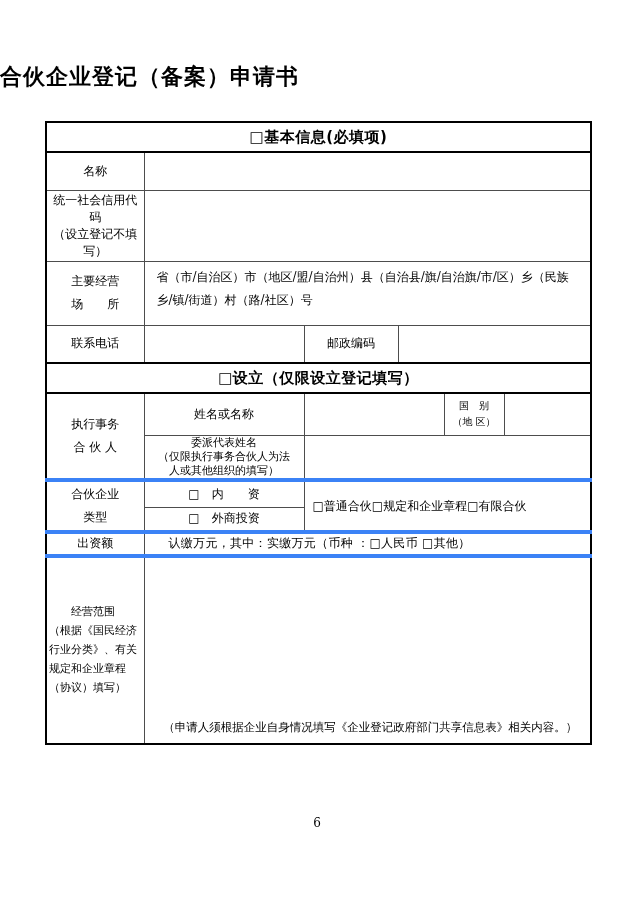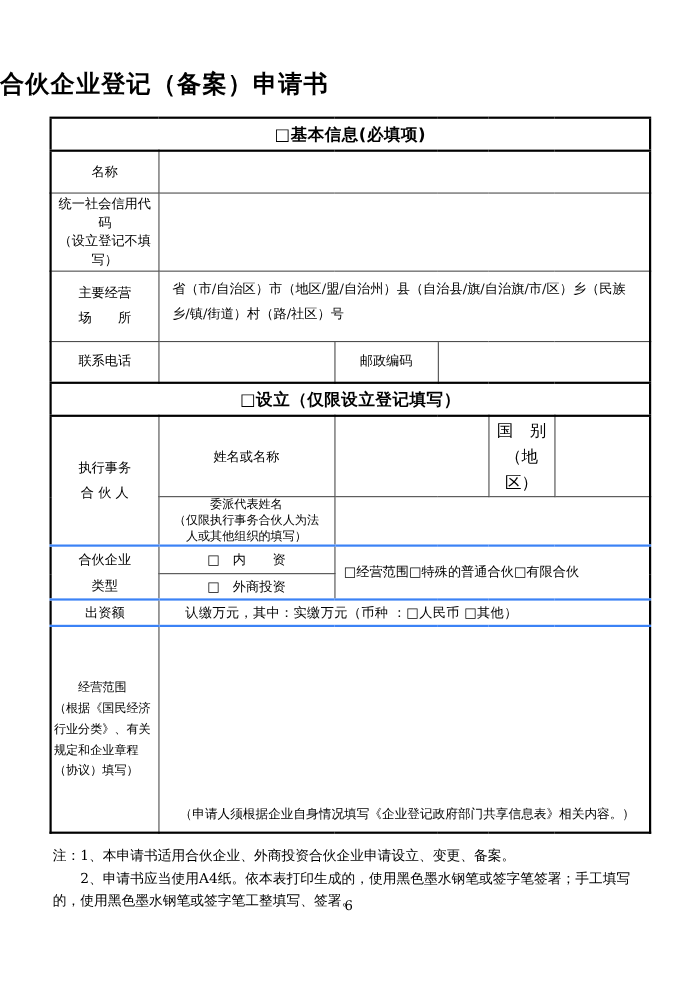--- a/index.html
+++ b/index.html
@@ -18,42 +18,42 @@
     font-size: 22px;
     font-weight: 700;
     letter-spacing: 1px;
     font-family: "DejaVu Serif", "Liberation Serif", serif;
   }
 
   table.form {
     border-collapse: collapse;
     table-layout: fixed;
     width: 545px;
-    margin: 14px 0 0 45px;
+    margin: 29px 0 0 45px;
     border: 2px solid #000;
   }
   td {
     border: 1px solid #4d4d4d;
     font-size: 12px;
     text-align: center;
     vertical-align: middle;
     padding: 1px 3px;
     overflow: hidden;
   }
   .sec {
     font-family: "DejaVu Sans", "Liberation Sans", sans-serif;
     font-weight: 700;
     font-size: 15px;
     height: 30px;
     border-top: 2px solid #000;
     border-bottom: 2px solid #000;
     letter-spacing: 0.5px;
   }
   .pre { white-space: pre-line; }
-  .hb { border-bottom: 2px solid #3b82f6; }
+  .hb { border-bottom: 4px solid #3b82f6; }
   .left { text-align: left; padding-left: 8px; }
 
   .h38 { height: 38px; }
   .h49 { height: 49px; }
   .h64 { height: 64px; }
   .h42 { height: 42px; }
   .h25 { height: 25px; }
   .h23 { height: 23px; }
   .h40 { height: 24px; }
   .h188 { height: 188px; }
@@ -61,21 +61,21 @@
   .lbl-tall { line-height: 1.9; }
 
   .bp-cell { padding: 0; }
   .bp-inner {
     display: flex; flex-direction: column; justify-content: space-between;
     height: 62px; padding: 4px 10px 7px 12px; gap: 24px;
   }
   .bp-text { text-align: left; font-size: 12px; line-height: 1.95; }
   .bp-underline { border-bottom: 1px dashed #b0b0b0; height: 0; margin-top: 2px; }
 
-  .country { padding: 0 1px; font-size: 15px; line-height: 1.6; }
+  .country { padding: 0 1px; font-size: 10px; line-height: 1.6; }
   .delegate { font-size: 11px; line-height: 1.3; padding: 0 1px; }
 
   .capital { padding-left: 24px; letter-spacing: 0.3px; }
 
   .scope-label {
     font-size: 11px; text-align: left; line-height: 1.72;
     padding: 2px 0 2px 2px; vertical-align: middle;
   }
   .scope-cell {
     vertical-align: bottom; text-align: center;
@@ -165,21 +165,21 @@
       <td class="h42 pre delegate hb">委派代表姓名
 （仅限执行事务合伙人为法
 人或其他组织的填写）</td>
       <td colspan="4" class="hb"></td>
     </tr>
 
     <tr>
       <td rowspan="2" class="pre lbl-tall hb">合伙企业
 类型</td>
       <td class="h25">□　内　　资</td>
-      <td colspan="4" rowspan="2" class="left hb">□经营范围□特殊的普通合伙□有限合伙</td>
+      <td colspan="4" rowspan="2" class="left hb">□普通合伙□规定和企业章程□有限合伙</td>
     </tr>
 
     <tr>
       <td class="h23 hb">□　外商投资</td>
     </tr>
 
     <tr>
       <td class="h40 hb">出资额</td>
       <td colspan="5" class="left capital hb">认缴万元，其中：实缴万元（币种 ：□人民币 □其他）</td>
     </tr>
@@ -190,20 +190,16 @@
 行业分类》、有关
 规定和企业章程
 （协议）填写）</td>
       <td colspan="5" class="scope-cell">
         <div>（申请人须根据企业自身情况填写《企业登记政府部门共享信息表》相关内容。）</div>
       </td>
     </tr>
   </tbody>
     </table>
 
-  <div class="notes">
-    <p>注：1、本申请书适用合伙企业、外商投资合伙企业申请设立、变更、备案。</p>
-    <p class="indent">2、申请书应当使用A4纸。依本表打印生成的，使用黑色墨水钢笔或签字笔签署；手工填写的，使用黑色墨水钢笔或签字笔工整填写、签署。</p>
-  </div>
 
   <div class="page-num">6</div>
 
 </div>
 
 </body></html>

